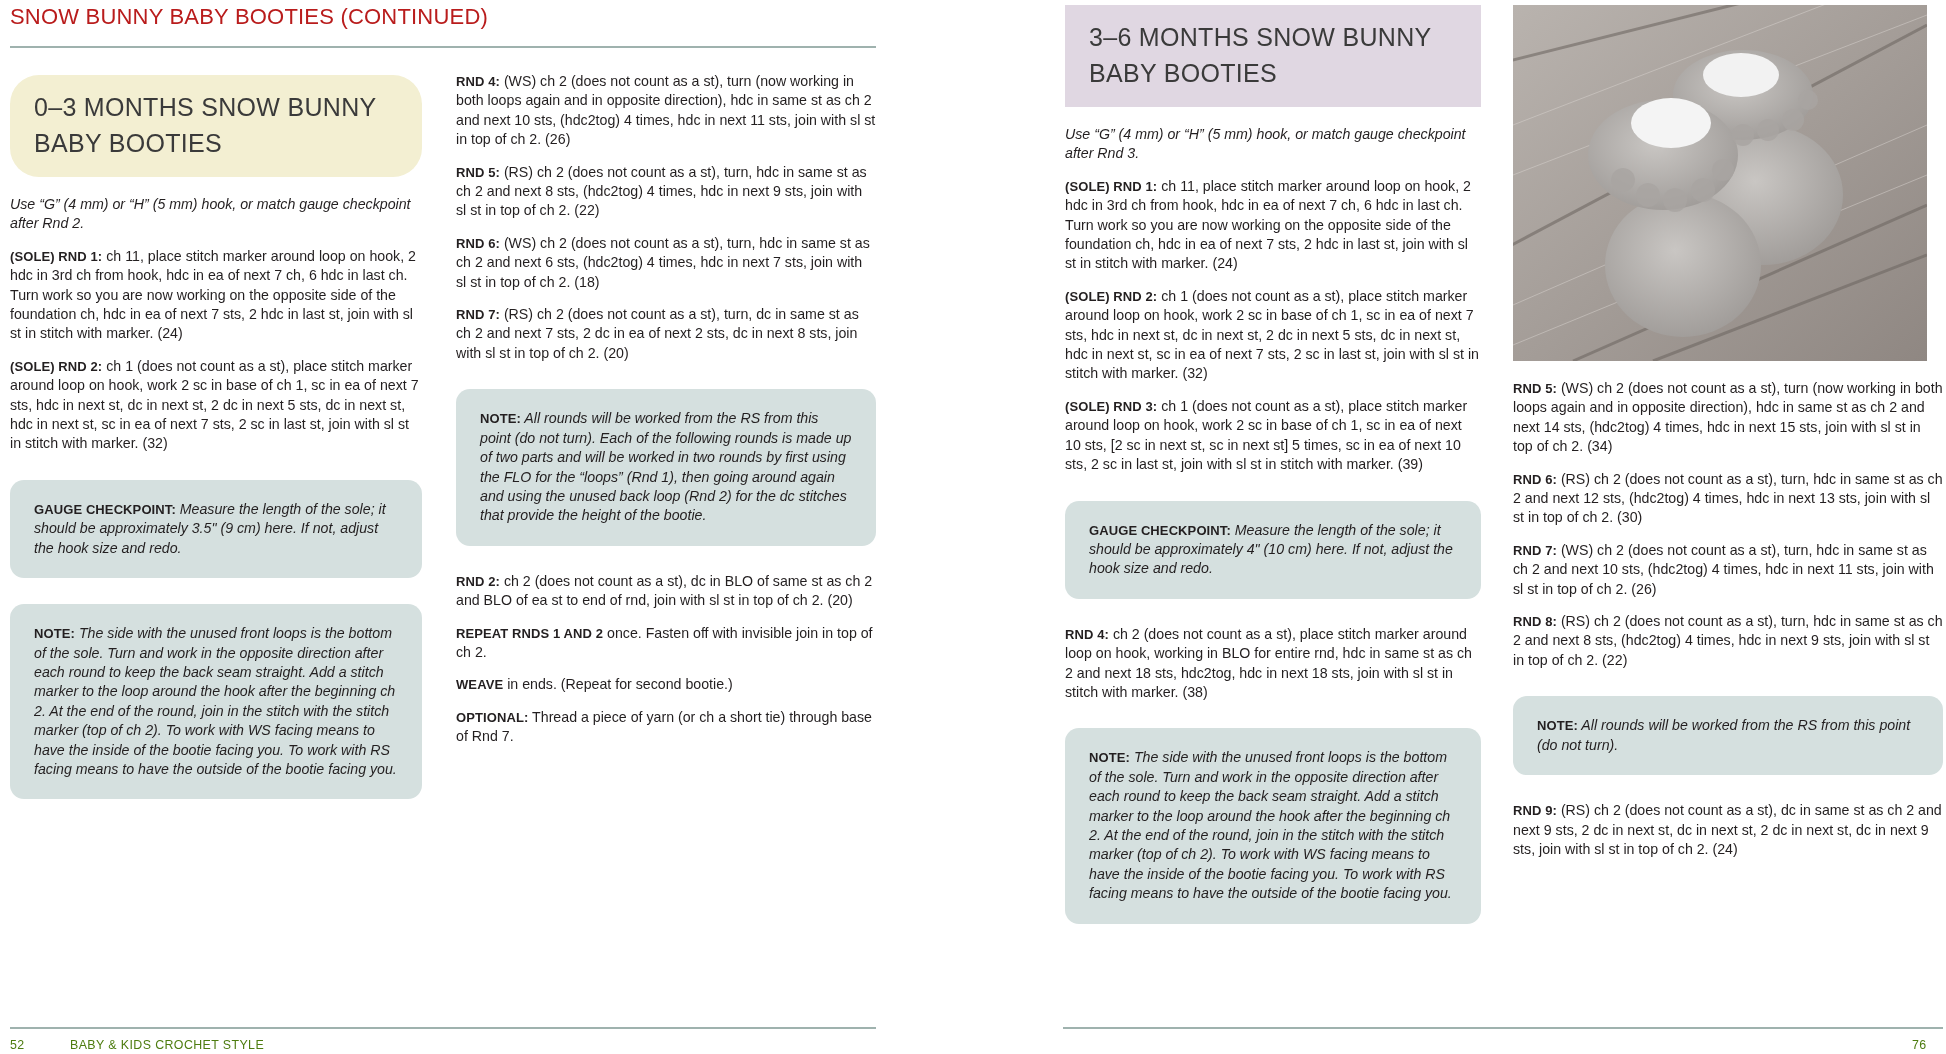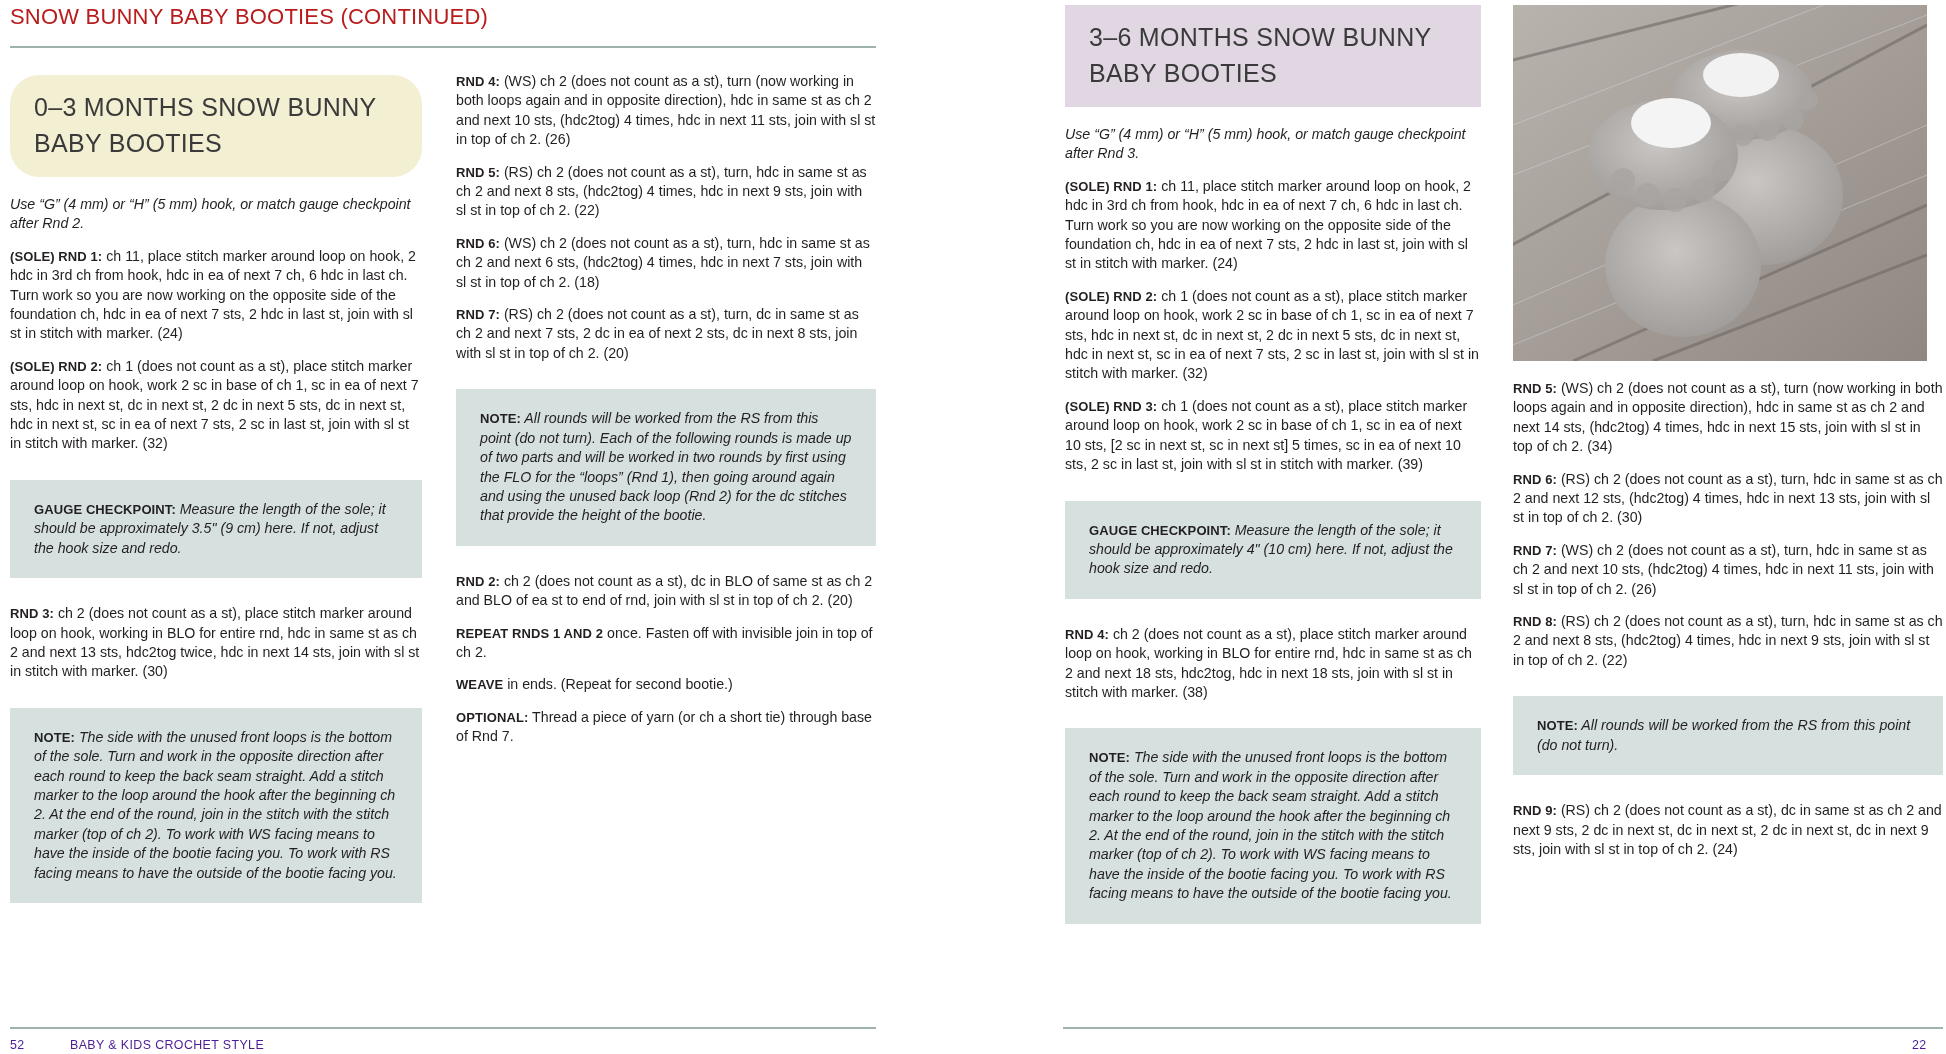--- a/index.html
+++ b/index.html
@@ -16,46 +16,45 @@
   .col { position: absolute; font-size: 14.2px; line-height: 19.4px; color: #231f20; }
   .col p { margin-bottom: 13px; }
   .col b { font-weight: 700; font-size: 13px; letter-spacing: 0.1px; }
   .col i { font-style: italic; }
 
   .titlebox { padding: 14px 24px 16px 24px; margin-bottom: 18px; }
   .titlebox h2 { font-weight: 400; font-size: 25px; line-height: 36px; letter-spacing: 0.3px; color: #3a3a3a; }
   .title-yellow { background: #f3efd2; border-radius: 29px; }
   .title-purple { background: #e0d7e2; }
 
-  .notebox { background: #d5e0df; padding: 20px 24px 20px 24px; margin: 26px 0 26px 0; }
+  .notebox { background: #d5e0df; padding: 20px 24px 20px 24px; margin: 26px 0 26px 0; border-radius: 14px; }
   .notebox p { margin-bottom: 0; }
 
   .photo { position: absolute; overflow: hidden; }
   .photo svg { display: block; }
 
-  .footer { position: absolute; top: 1038px; font-size: 12.4px; letter-spacing: 0.4px; color: #4c1d95; }
+  .footer { position: absolute; top: 1038px; font-size: 12.4px; letter-spacing: 0.4px; color: #4d7c0f; }
 </style>
 </head>
 <body>
 
 <div class="page page-left">
   <div class="running-head">SNOW BUNNY BABY BOOTIES (CONTINUED)</div>
   <div class="hr" style="left:10px; top:46px; width:866px;"></div>
 
   <div class="col" style="left:10px; top:75px; width:412px;">
     <div class="titlebox title-yellow">
       <h2>0–3 MONTHS SNOW BUNNY BABY BOOTIES</h2>
     </div>
     <p><i>Use “G” (4 mm) or “H” (5 mm) hook, or match gauge checkpoint after Rnd 2.</i></p>
     <p><b>(SOLE) RND 1:</b><span> ch 11, place stitch marker around loop on hook, 2 hdc in 3rd ch from hook, hdc in ea of next 7 ch, 6 hdc in last ch. Turn work so you are now working on the opposite side of the foundation ch, hdc in ea of next 7 sts, 2 hdc in last st, join with sl st in stitch with marker. (24)</span></p>
     <p><b>(SOLE) RND 2:</b><span> ch 1 (does not count as a st), place stitch marker around loop on hook, work 2 sc in base of ch 1, sc in ea of next 7 sts, hdc in next st, dc in next st, 2 dc in next 5 sts, dc in next st, hdc in next st, sc in ea of next 7 sts, 2 sc in last st, join with sl st in stitch with marker. (32)</span></p>
     <div class="notebox">
       <p><b>GAUGE CHECKPOINT:</b><i> Measure the length of the sole; it should be approximately 3.5" (9 cm) here. If not, adjust the hook size and redo.</i></p>
     </div>
-    <p><b>RND 3:</b><span> ch 2 (does not count as a st), place stitch marker around loop on hook, working in BLO for entire rnd, hdc in same st as ch 2 and next 13 sts, hdc2tog twice, hdc in next 14 sts, join with sl st in stitch with marker. (30)</span></p>
     <div class="notebox">
       <p><b>NOTE:</b><i> The side with the unused front loops is the bottom of the sole. Turn and work in the opposite direction after each round to keep the back seam straight. Add a stitch marker to the loop around the hook after the beginning ch 2. At the end of the round, join in the stitch with the stitch marker (top of ch 2). To work with WS facing means to have the inside of the bootie facing you. To work with RS facing means to have the outside of the bootie facing you.</i></p>
     </div>
   </div>
 
   <div class="col" style="left:456px; top:72px; width:420px;">
     <p><b>RND 4:</b><span> (WS) ch 2 (does not count as a st), turn (now working in both loops again and in opposite direction), hdc in same st as ch 2 and next 10 sts, (hdc2tog) 4 times, hdc in next 11 sts, join with sl st in top of ch 2. (26)</span></p>
     <p><b>RND 5:</b><span> (RS) ch 2 (does not count as a st), turn, hdc in same st as ch 2 and next 8 sts, (hdc2tog) 4 times, hdc in next 9 sts, join with sl st in top of ch 2. (22)</span></p>
     <p><b>RND 6:</b><span> (WS) ch 2 (does not count as a st), turn, hdc in same st as ch 2 and next 6 sts, (hdc2tog) 4 times, hdc in next 7 sts, join with sl st in top of ch 2. (18)</span></p>
     <p><b>RND 7:</b><span> (RS) ch 2 (does not count as a st), turn, dc in same st as ch 2 and next 7 sts, 2 dc in ea of next 2 sts, dc in next 8 sts, join with sl st in top of ch 2. (20)</span></p>
@@ -146,14 +145,14 @@
     <p><b>RND 7:</b><span> (WS) ch 2 (does not count as a st), turn, hdc in same st as ch 2 and next 10 sts, (hdc2tog) 4 times, hdc in next 11 sts, join with sl st in top of ch 2. (26)</span></p>
     <p><b>RND 8:</b><span> (RS) ch 2 (does not count as a st), turn, hdc in same st as ch 2 and next 8 sts, (hdc2tog) 4 times, hdc in next 9 sts, join with sl st in top of ch 2. (22)</span></p>
     <div class="notebox">
       <p><b>NOTE:</b><i> All rounds will be worked from the RS from this point (do not turn).</i></p>
     </div>
     <p><b>RND 9:</b><span> (RS) ch 2 (does not count as a st), dc in same st as ch 2 and next 9 sts, 2 dc in next st, dc in next st, 2 dc in next st, dc in next 9 sts, join with sl st in top of ch 2. (24)</span></p>
   </div>
 
   <div class="hr" style="left:3px; top:1027px; width:880px;"></div>
   <div class="footer" style="left:356px; width:460px; text-align:right;margin-top:16px;">HEIRLOOM KEEPSAKES &amp; BABY SHOWER GIFTS</div>
-  <div class="footer" style="left:852px;">22</div>
+  <div class="footer" style="left:852px;">76</div>
 </div>
 
 </body></html>

